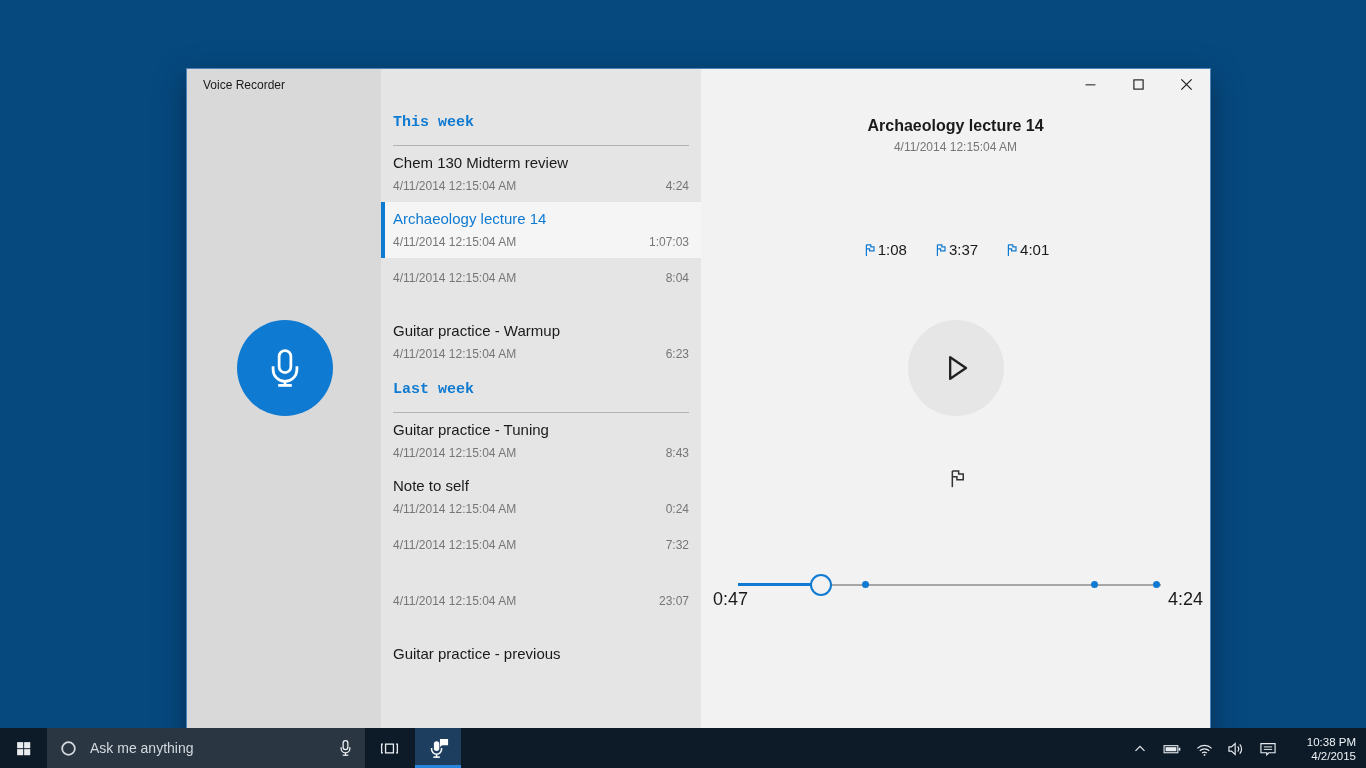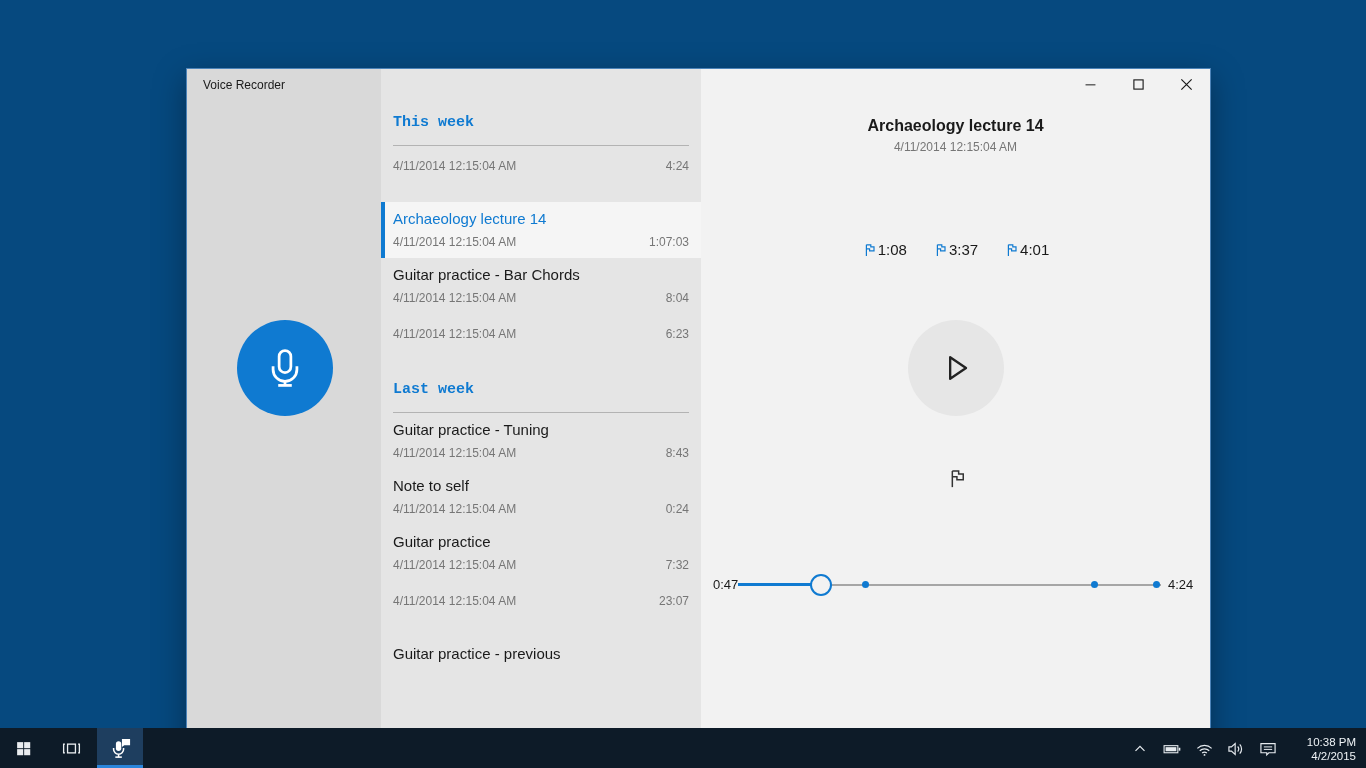--- a/index.html
+++ b/index.html
@@ -44,21 +44,21 @@
   .marker-chip { display:flex; align-items:center; gap:0; cursor:pointer; }
   .marker-chip svg { color:var(--accent,#0f7ad1); }
   .marker-time { font-size:15px; color:#1a1a1a; }
 
   .play-button { position:absolute; left:207px; top:251px; width:96px; height:96px; border-radius:50%;
     background:#e6e6e6; display:flex; align-items:center; justify-content:center; cursor:pointer; }
   .flag-button { position:absolute; left:235px; top:388px; width:42px; height:42px;
     display:flex; align-items:center; justify-content:center; color:#333; cursor:pointer; }
 
   .slider-row { position:absolute; top:500px; left:0; right:0; height:32px; }
-  .time-label { position:absolute; top:8px; font-size:13px; color:#1a1a1a; }
+  .time-label { position:absolute; top:20px; font-size:18px; color:#1a1a1a; }
   #time-current { left:12px; }
   #time-total { left:467px; }
   .slider-track { position:absolute; left:37px; top:0; width:423px; height:32px; cursor:pointer; }
   .track-bg { position:absolute; left:0; right:0; top:15px; height:2px; background:#a6a6a6; }
   .track-fill { position:absolute; left:0; top:14px; height:3px; background:var(--accent,#0f7ad1); }
   .slider-dot { position:absolute; top:12px; width:7px; height:7px; margin-left:-3px; border-radius:50%; background:var(--accent,#0f7ad1); }
   .slider-thumb { position:absolute; top:5px; width:22px; height:22px; margin-left:-11px; border-radius:50%;
     background:#f2f2f2; border:2.5px solid var(--accent,#0f7ad1); cursor:grab; }
 
   .bottom-toolbar { position:absolute; left:0; right:0; bottom:0; height:42px; background:var(--toolbar-bg,#e2e2e2); }
@@ -102,43 +102,44 @@
       </div>
     </div>
 
     <div class="list" id="recordings-list">
   <div class="section-header">
     <div class="hdr">This week</div>
   </div>
   <div class="section-divider"></div>
 
   <div class="row">
+    <div class="row-title">Chem 130 Midterm review</div>
     <div class="row-sub">
       <span class="row-date">4/11/2014 12:15:04 AM</span>
       <span class="row-duration">4:24</span>
     </div>
   </div>
 
   <div class="row selected">
     <div class="row-title">Archaeology lecture 14</div>
     <div class="row-sub">
       <span class="row-date">4/11/2014 12:15:04 AM</span>
       <span class="row-duration">1:07:03</span>
     </div>
   </div>
 
   <div class="row">
-    <div class="row-title">Guitar practice - Bar Chords</div>
     <div class="row-sub">
       <span class="row-date">4/11/2014 12:15:04 AM</span>
       <span class="row-duration">8:04</span>
     </div>
   </div>
 
   <div class="row">
+    <div class="row-title">Guitar practice - Warmup</div>
     <div class="row-sub">
       <span class="row-date">4/11/2014 12:15:04 AM</span>
       <span class="row-duration">6:23</span>
     </div>
   </div>
 
   <div class="section-header">
     <div class="hdr">Last week</div>
   </div>
   <div class="section-divider"></div>
@@ -153,21 +154,20 @@
 
   <div class="row">
     <div class="row-title">Note to self</div>
     <div class="row-sub">
       <span class="row-date">4/11/2014 12:15:04 AM</span>
       <span class="row-duration">0:24</span>
     </div>
   </div>
 
   <div class="row">
-    <div class="row-title">Guitar practice</div>
     <div class="row-sub">
       <span class="row-date">4/11/2014 12:15:04 AM</span>
       <span class="row-duration">7:32</span>
     </div>
   </div>
 
   <div class="row">
     <div class="row-sub">
       <span class="row-date">4/11/2014 12:15:04 AM</span>
       <span class="row-duration">23:07</span>
@@ -335,20 +335,36 @@
     <div class="start-button">
       <span style="display:flex">
         <svg width="17" height="17" viewBox="0 0 24 24" fill="currentColor">
           <rect x="3" y="3" width="8.6" height="8.6"></rect>
             <rect x="12.9" y="3" width="8.6" height="8.6"></rect>
           <rect x="3" y="12.9" width="8.6" height="8.6"></rect>
             <rect x="12.9" y="12.9" width="8.6" height="8.6"></rect>
         </svg>
       </span>
     </div>
+    <div class="search-box">
+      <span class="cortana-ring">
+        <svg width="19" height="19" viewBox="0 0 24 24" fill="none" stroke="currentColor" stroke-width="2.2">
+            <circle cx="12" cy="12" r="8"></circle>
+          </svg>
+      </span>
+      <span class="search-placeholder">Ask me anything</span>
+      <span class="search-mic">
+        <svg width="19" height="19" viewBox="0 0 24 24" fill="none" stroke="currentColor" stroke-width="1.6">
+          <rect x="9" y="2" width="6" height="11.5" rx="3"></rect>
+          <path d="M6.5 10.5 v1.5 a5.5 5.5 0 0 0 11 0 v-1.5"></path>
+          <line x1="12" y1="17.5" x2="12" y2="20.5"></line>
+          <line x1="8.5" y1="20.5" x2="15.5" y2="20.5"></line>
+        </svg>
+      </span>
+    </div>
     <div class="taskview-button">
       <span style="display:flex">
         <svg width="21" height="21" viewBox="0 0 24 24" fill="none" stroke="currentColor" stroke-width="1.5">
           <rect x="7.5" y="7" width="9" height="10"></rect>
           <path d="M4.5 7 H3 v10 h1.5"></path>
           <path d="M19.5 7 H21 v10 h-1.5"></path>
         </svg>
       </span>
     </div>
     <div class="app-button">

